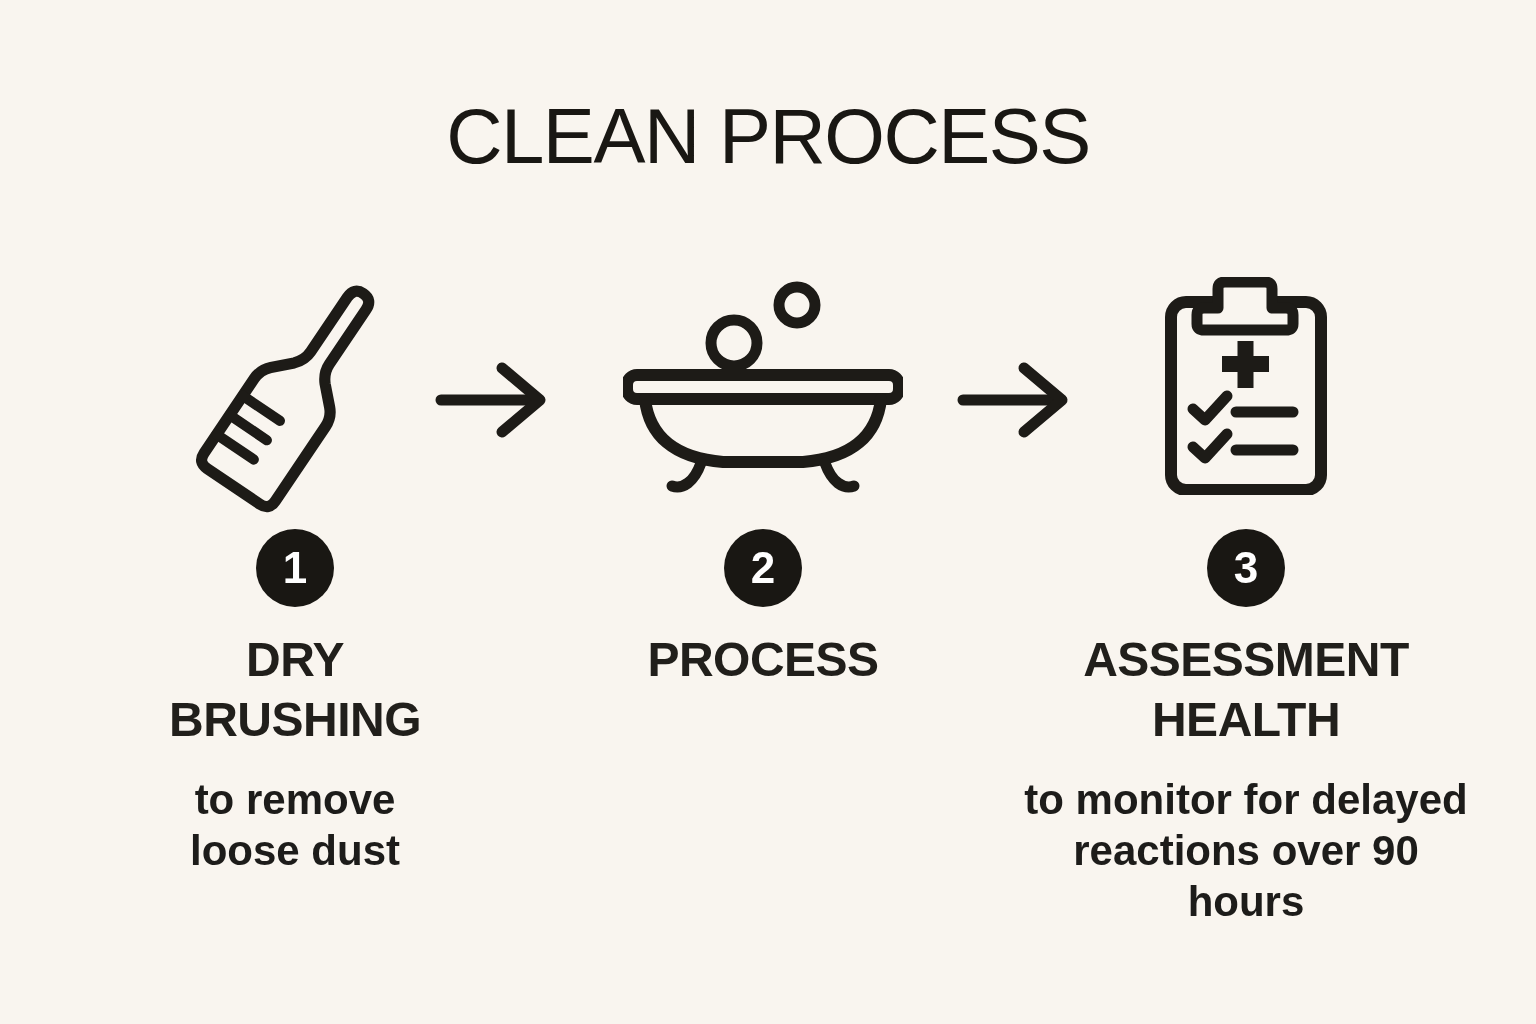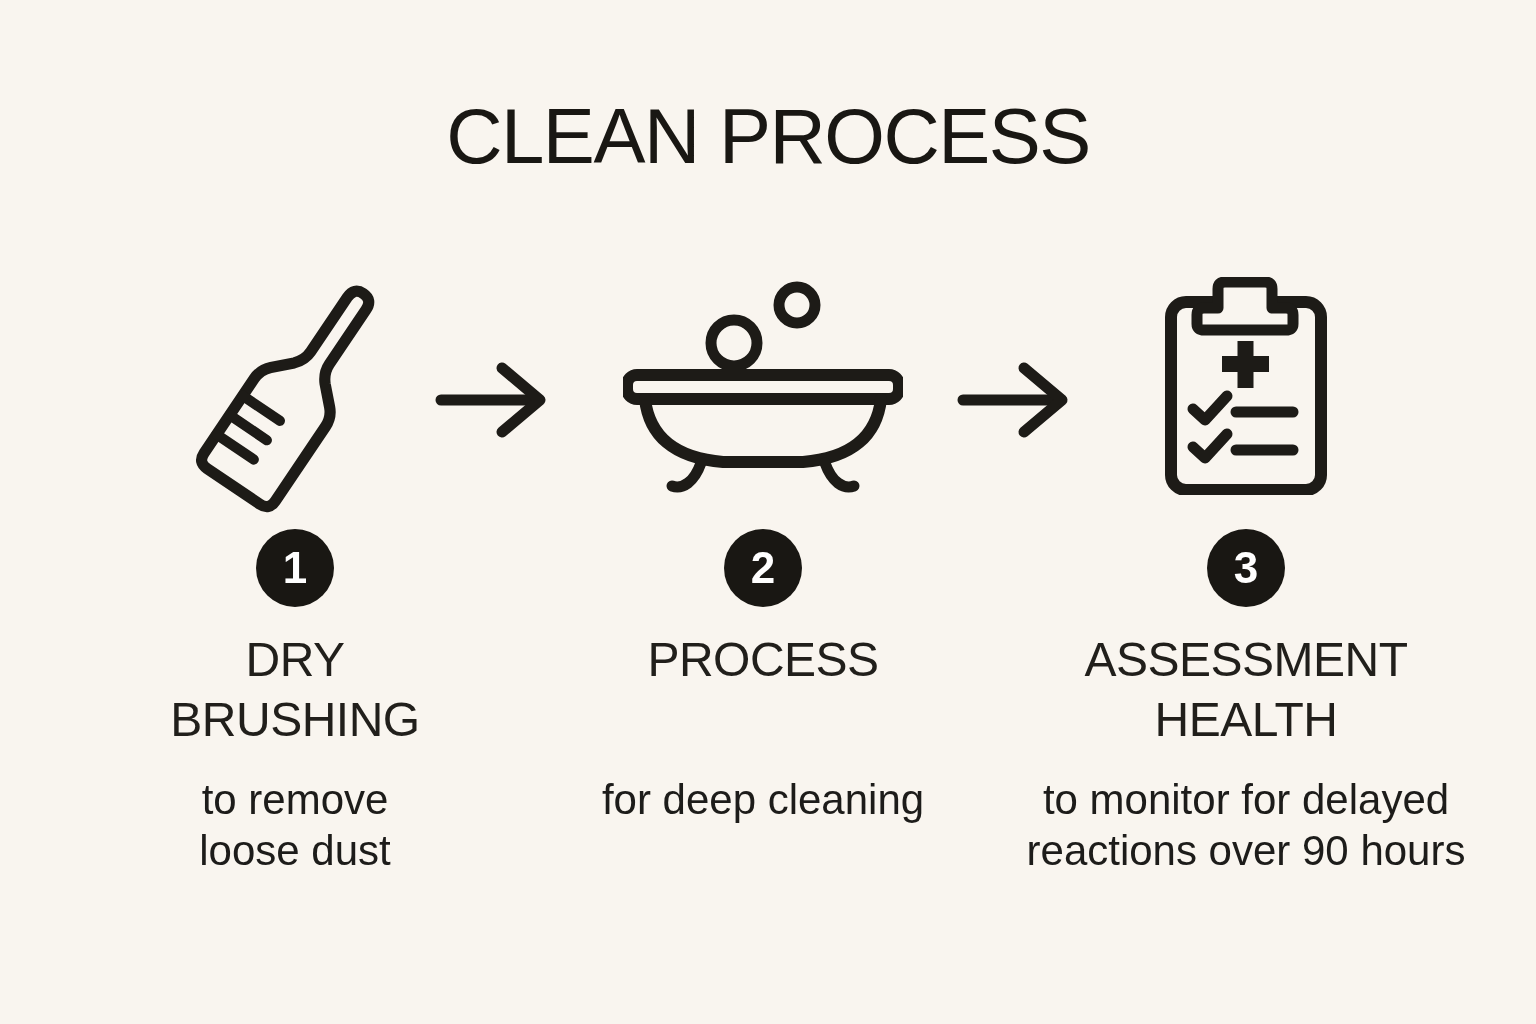--- a/index.html
+++ b/index.html
@@ -36,28 +36,28 @@
     transform: translateX(-50%);
     width: 78px; height: 78px;
     border-radius: 50%;
     background: #191713;
     color: #ffffff;
     font-size: 44px; font-weight: 700;
     display: flex; align-items: center; justify-content: center;
   }
   .step-title {
     position: absolute; top: 630px; left: 0; width: 100%;
-    font-size: 48px; font-weight: 400;
+    font-size: 48px; font-weight: 700;
     line-height: 60px;
     letter-spacing: -0.5px;
     color: #211f1b;
   }
   .step-desc {
     position: absolute; top: 774px; left: 0; width: 100%;
-    font-size: 42px; font-weight: 400;
+    font-size: 42px; font-weight: 700;
     line-height: 51px;
     color: #1d1c1a;
   }
   .col-1 .step-desc { padding: 0 85px; }
   .col-3 .step-desc { padding: 0 2px; }
   .arrow {
     position: absolute; top: 360px;
     width: 120px; height: 80px;
   }
   .arrow-1 { left: 434px; }
@@ -116,21 +116,20 @@
       <path class="stroke thin" d="M78,185 Q73,199 65,205 Q57,211 49,208"></path>
       <path class="stroke thin" d="M202,185 Q207,199 215,205 Q223,211 231,208"></path>
     </svg>
   </div>
   <div class="badge">
     <span>2</span>
   </div>
   <div class="step-title">
     <div>PROCESS</div>
   </div>
-  <div class="step-desc">for deep cleaning</div>
 </div>
 
 <div class="arrow arrow-2">
   <svg width="120" height="80" viewBox="0 0 120 80" aria-hidden="true">
     <path class="stroke thin" d="M7,40 L102,40"></path>
     <path class="stroke thin" d="M68,8 L106,40 L68,72"></path>
   </svg>
 </div>
 
 <div class="step-col col-3">

